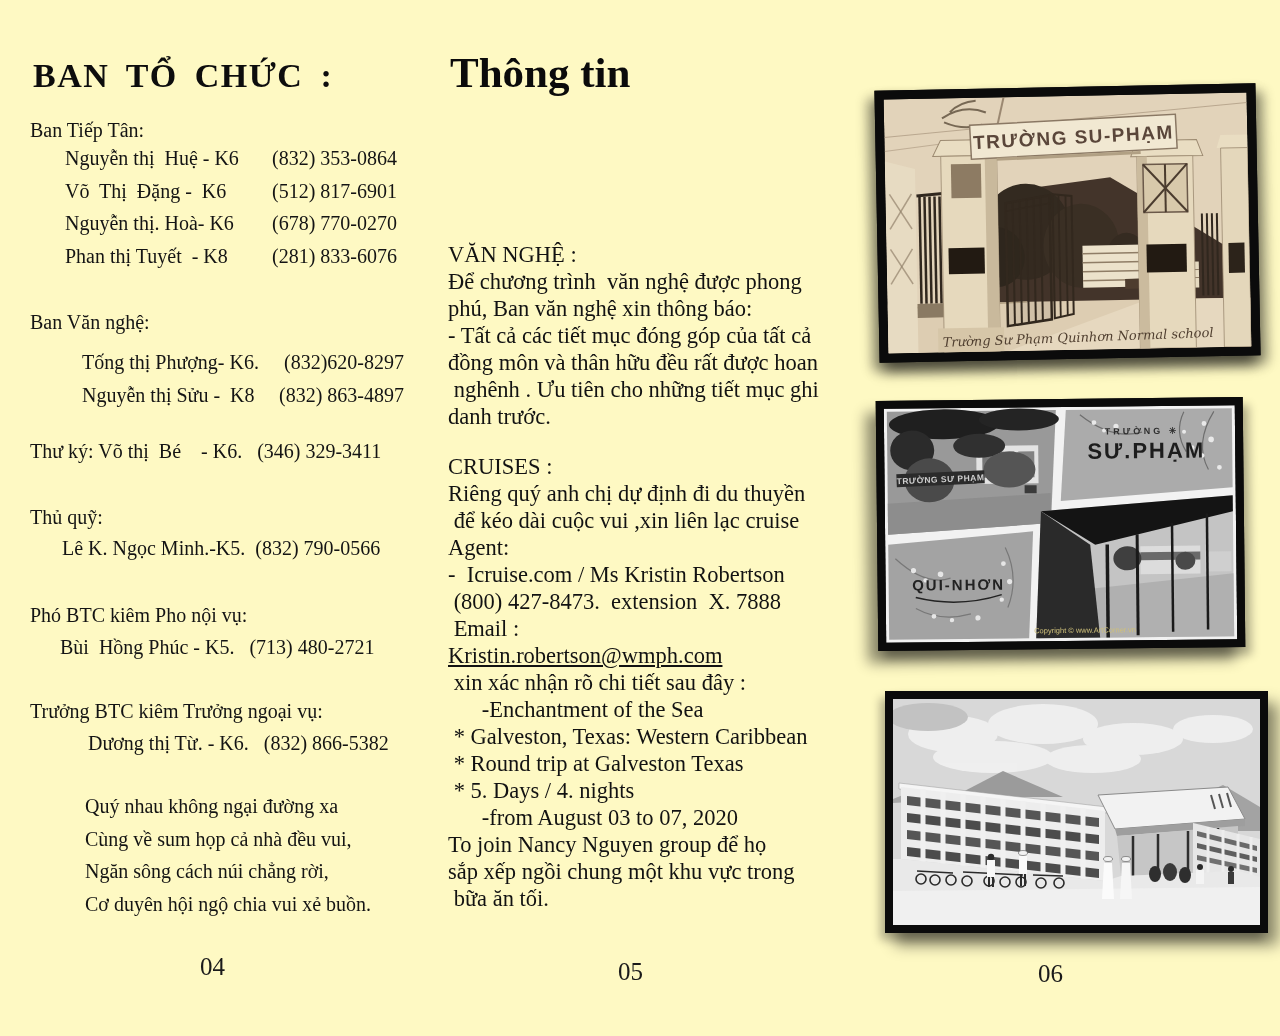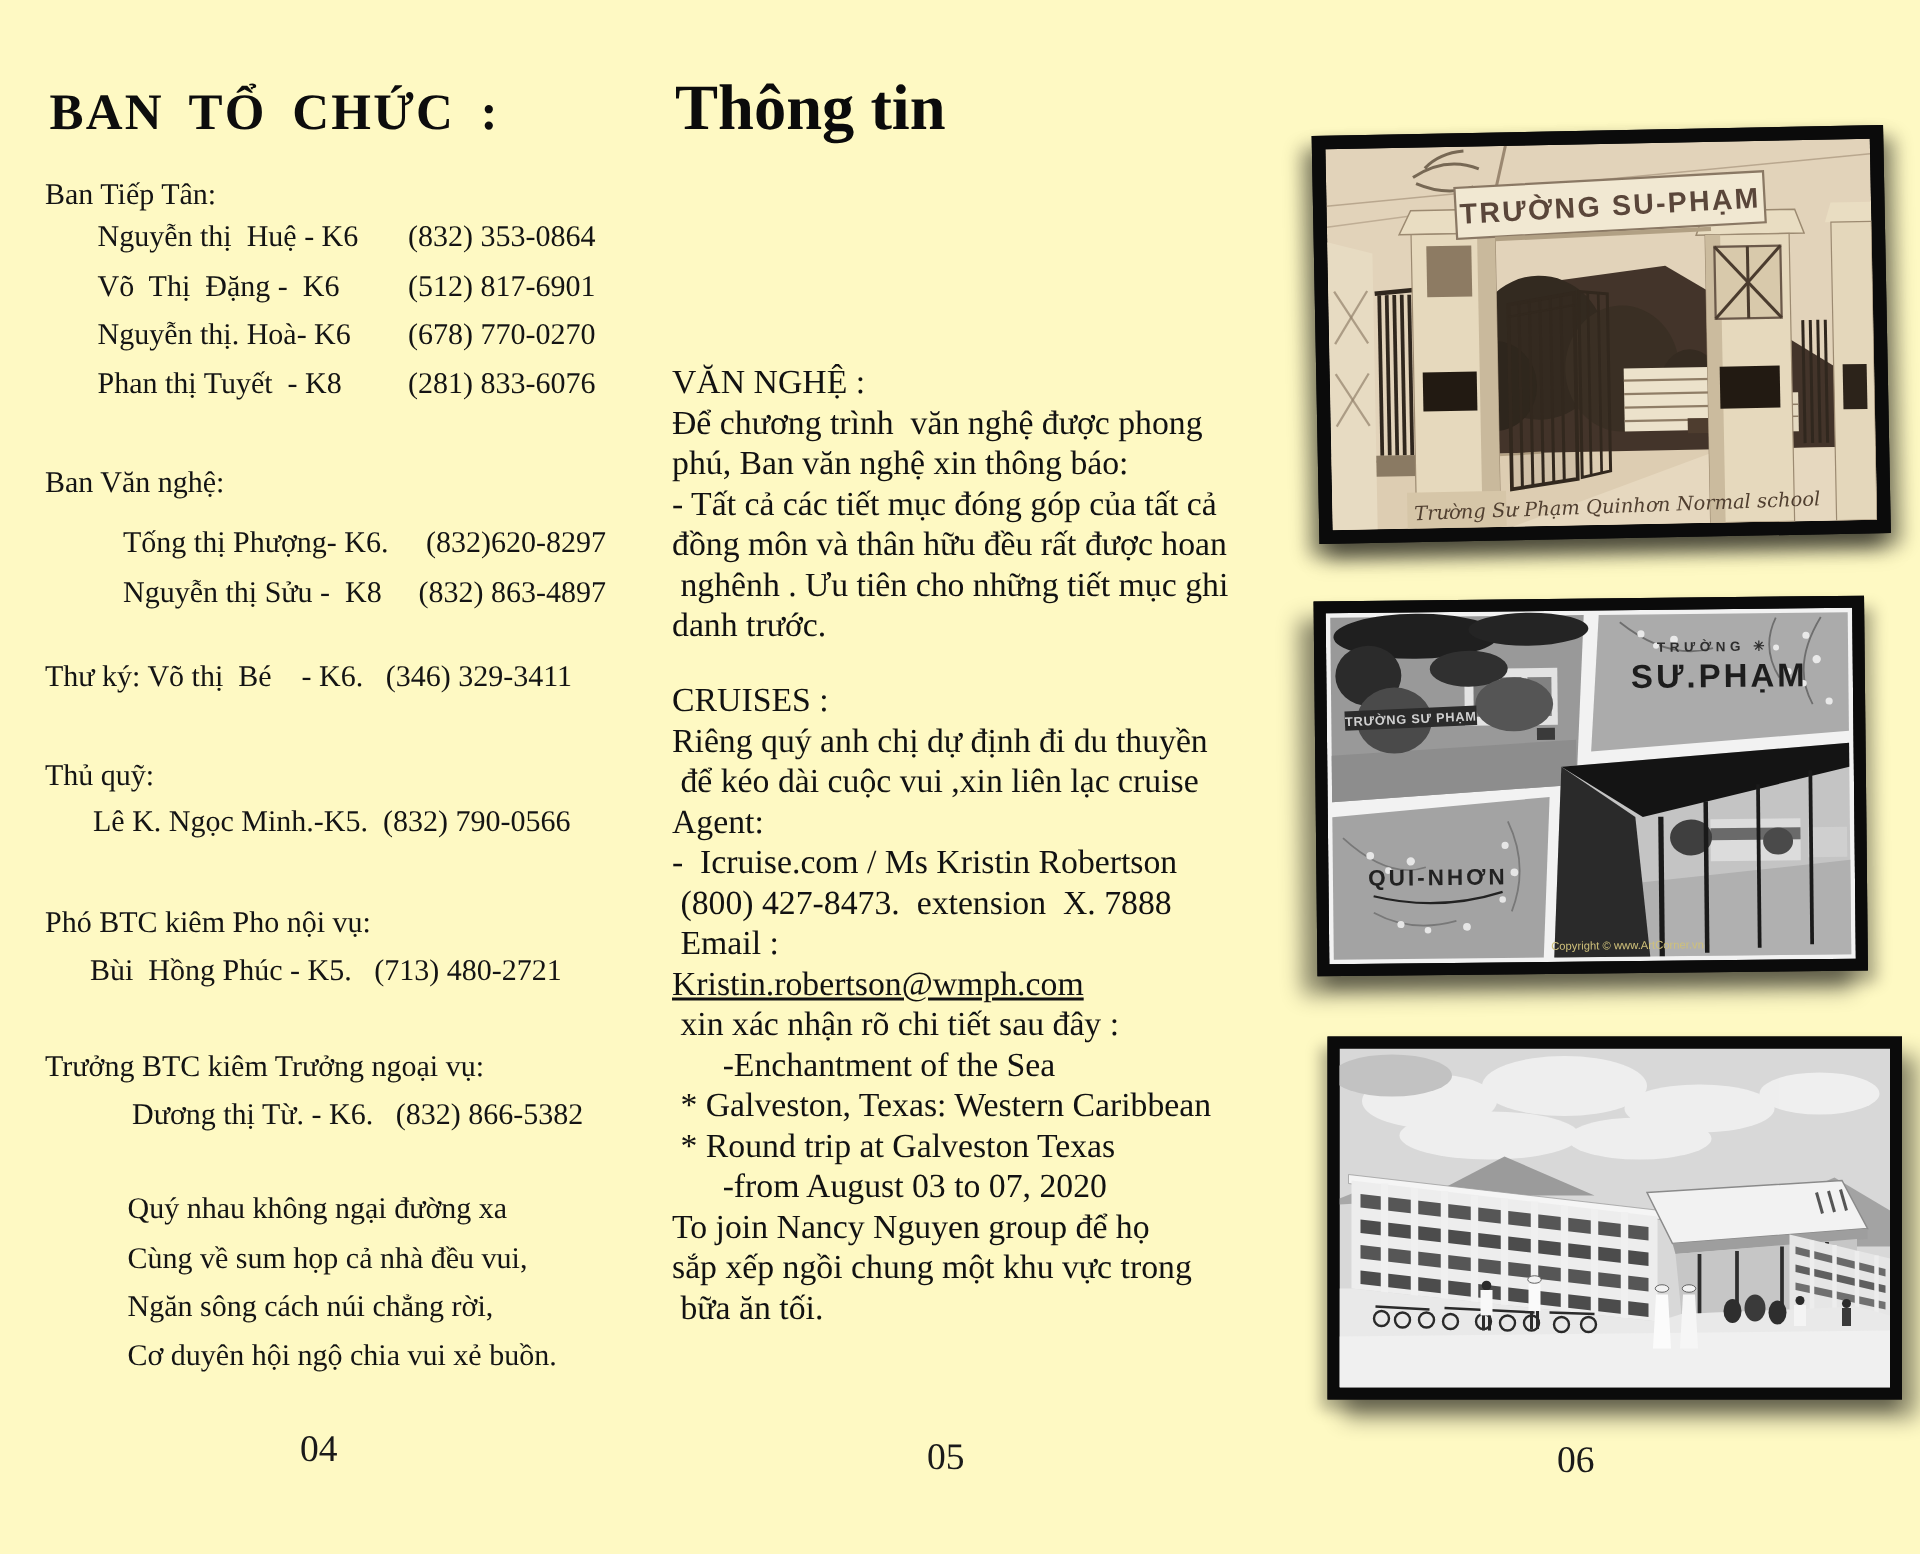--- a/index.html
+++ b/index.html
@@ -115,20 +115,21 @@
     <div>-  Icruise.com / Ms Kristin Robertson</div>
     <div> (800) 427-8473.  extension  X. 7888</div>
     <div class="email-row">
       <span> Email :  </span>
       <span class="email-link">Kristin.robertson@wmph.com</span>
     </div>
     <div> xin xác nhận rõ chi tiết sau đây :</div>
     <div>      -Enchantment of the Sea</div>
     <div> * Galveston, Texas: Western Caribbean</div>
     <div> * Round trip at Galveston Texas</div>
+    <div> * 5. Days / 4. nights</div>
     <div>      -from August 03 to 07, 2020</div>
     <div>To join Nancy Nguyen group để họ</div>
     <div>sắp xếp ngồi chung một khu vực trong</div>
     <div> bữa ăn tối.</div>
   </div>
 
   <div class="abs pagenum" style="left:618px;top:958px;">05</div>
 
   <div id="fig1" class="photo-frame">
     <svg width="363" height="254" viewBox="0 0 363 254" preserveAspectRatio="none">

